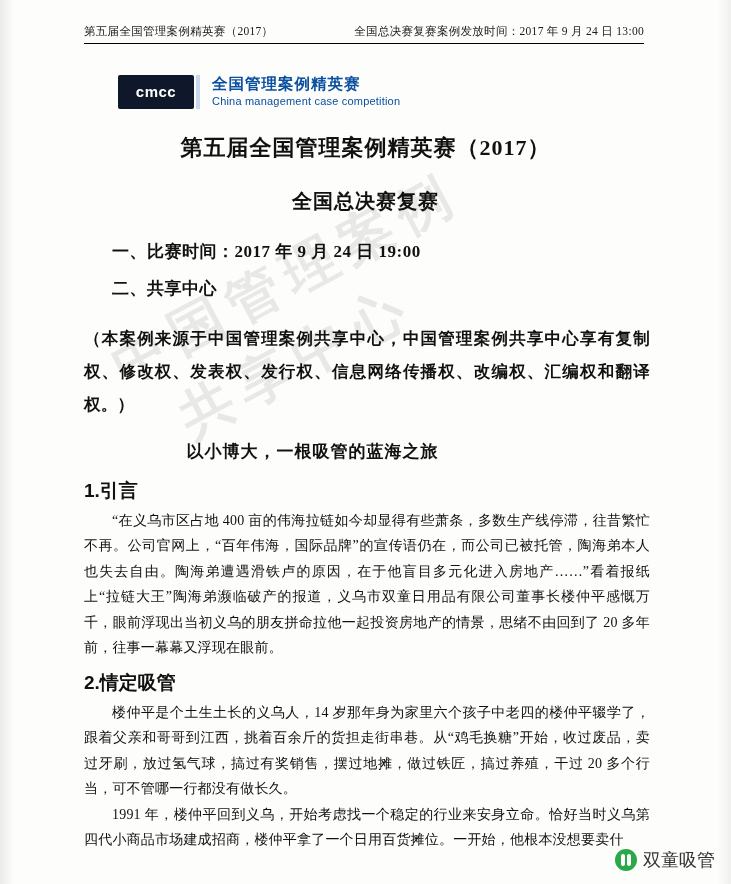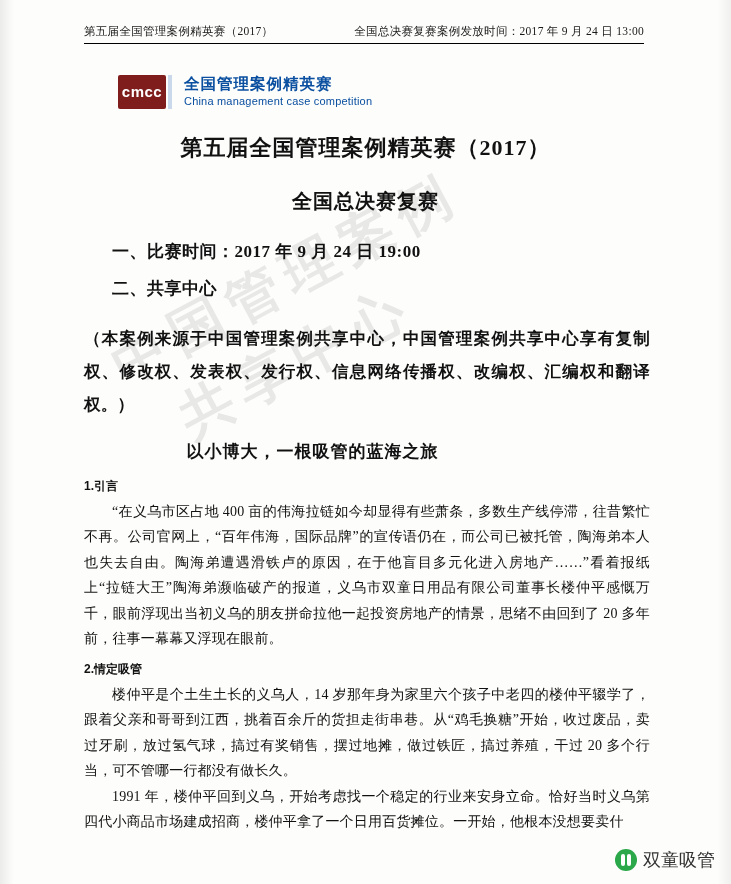--- a/index.html
+++ b/index.html
@@ -43,23 +43,23 @@
 
   
   .logo-block {
     position: absolute;
     left: 118px;
     top: 74px;
     display: flex;
     align-items: center;
   }
   .logo-mark {
-    width: 48px;
+    width: 76px;
     height: 34px;
-    background: #7f1d1d;
+    background: #0f172a;
     color: #fff;
     display: flex;
     align-items: center;
     justify-content: center;
     font-family: "Liberation Sans", sans-serif;
     font-weight: bold;
     font-size: 15px;
     letter-spacing: 0.5px;
     border-radius: 2px;
   }
@@ -143,21 +143,21 @@
     width: 625px;
     text-align: center;
     font-size: 17px;
     font-weight: bold;
     font-family: "Liberation Sans", sans-serif;
     letter-spacing: 1px;
   }
 
   
   .sec-head {
-    font-size: 12px;
+    font-size: 19px;
     font-weight: bold;
     font-family: "Liberation Sans", sans-serif;
     margin: 0 0 4px 0;
   }
   .para {
     font-size: 14px;
     line-height: 1.82;
     text-align: justify;
     text-indent: 2em;
     margin: 0;

